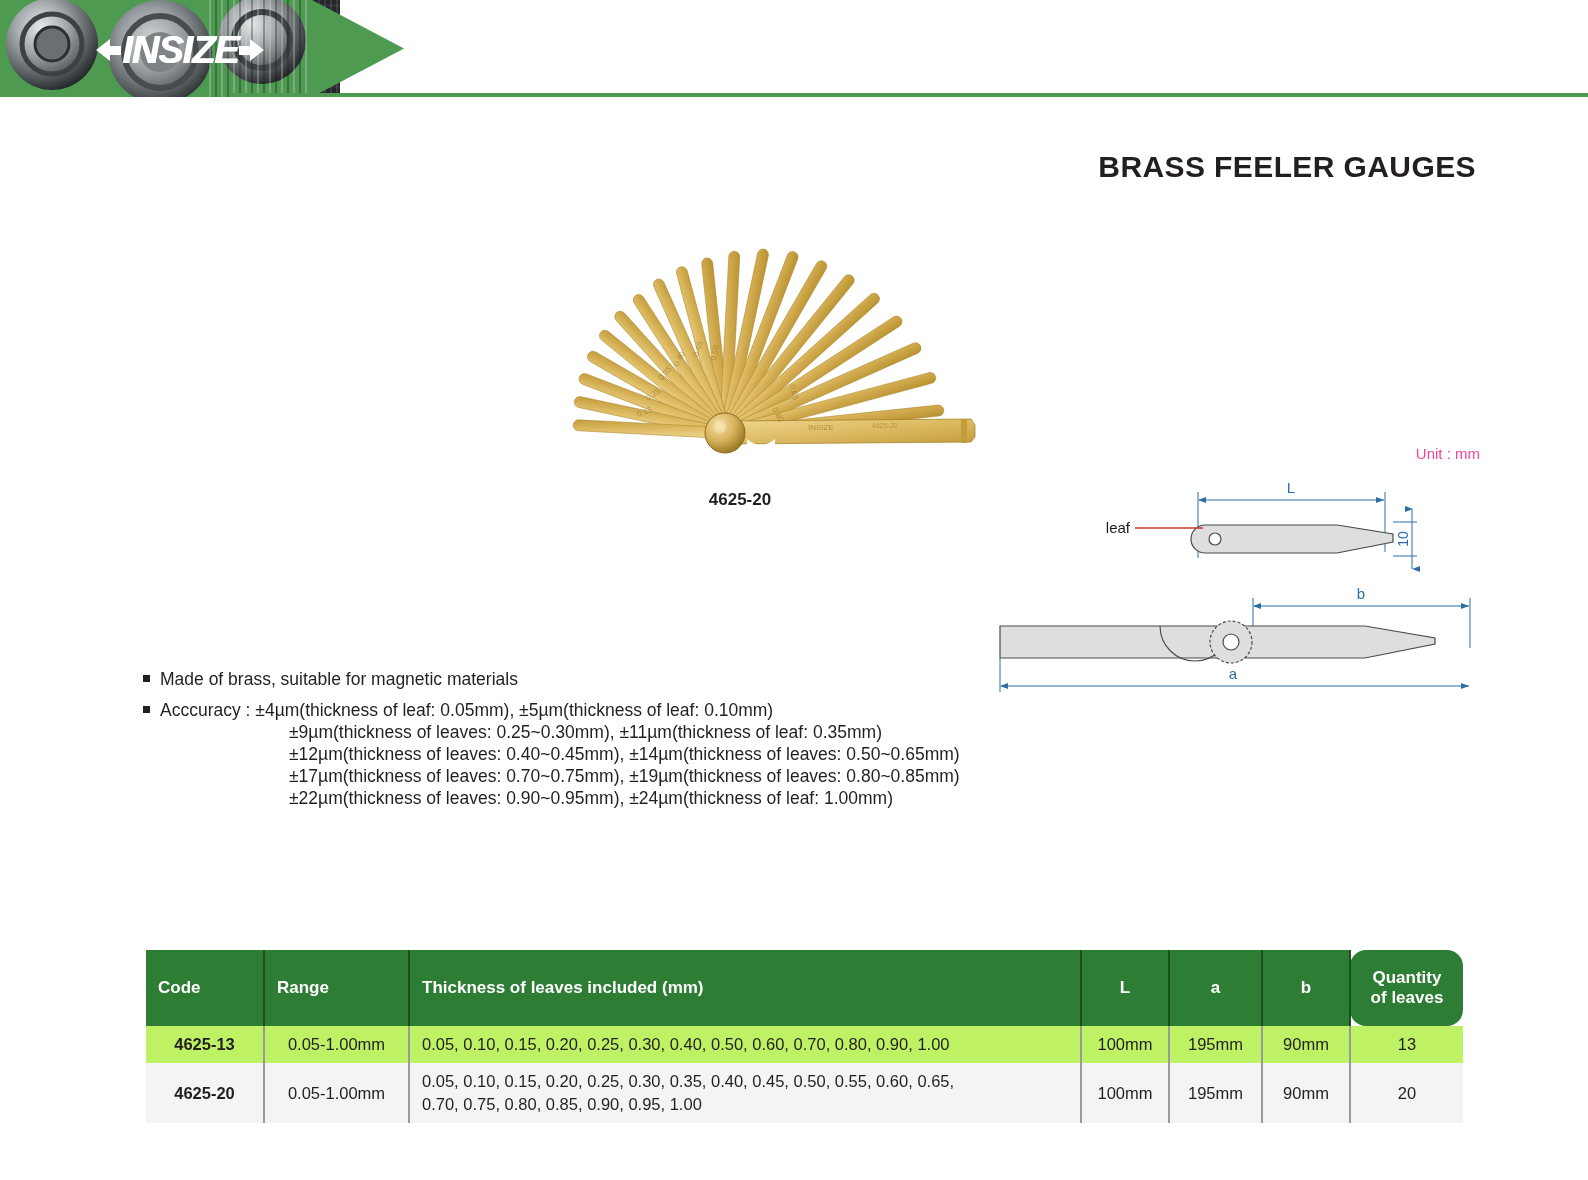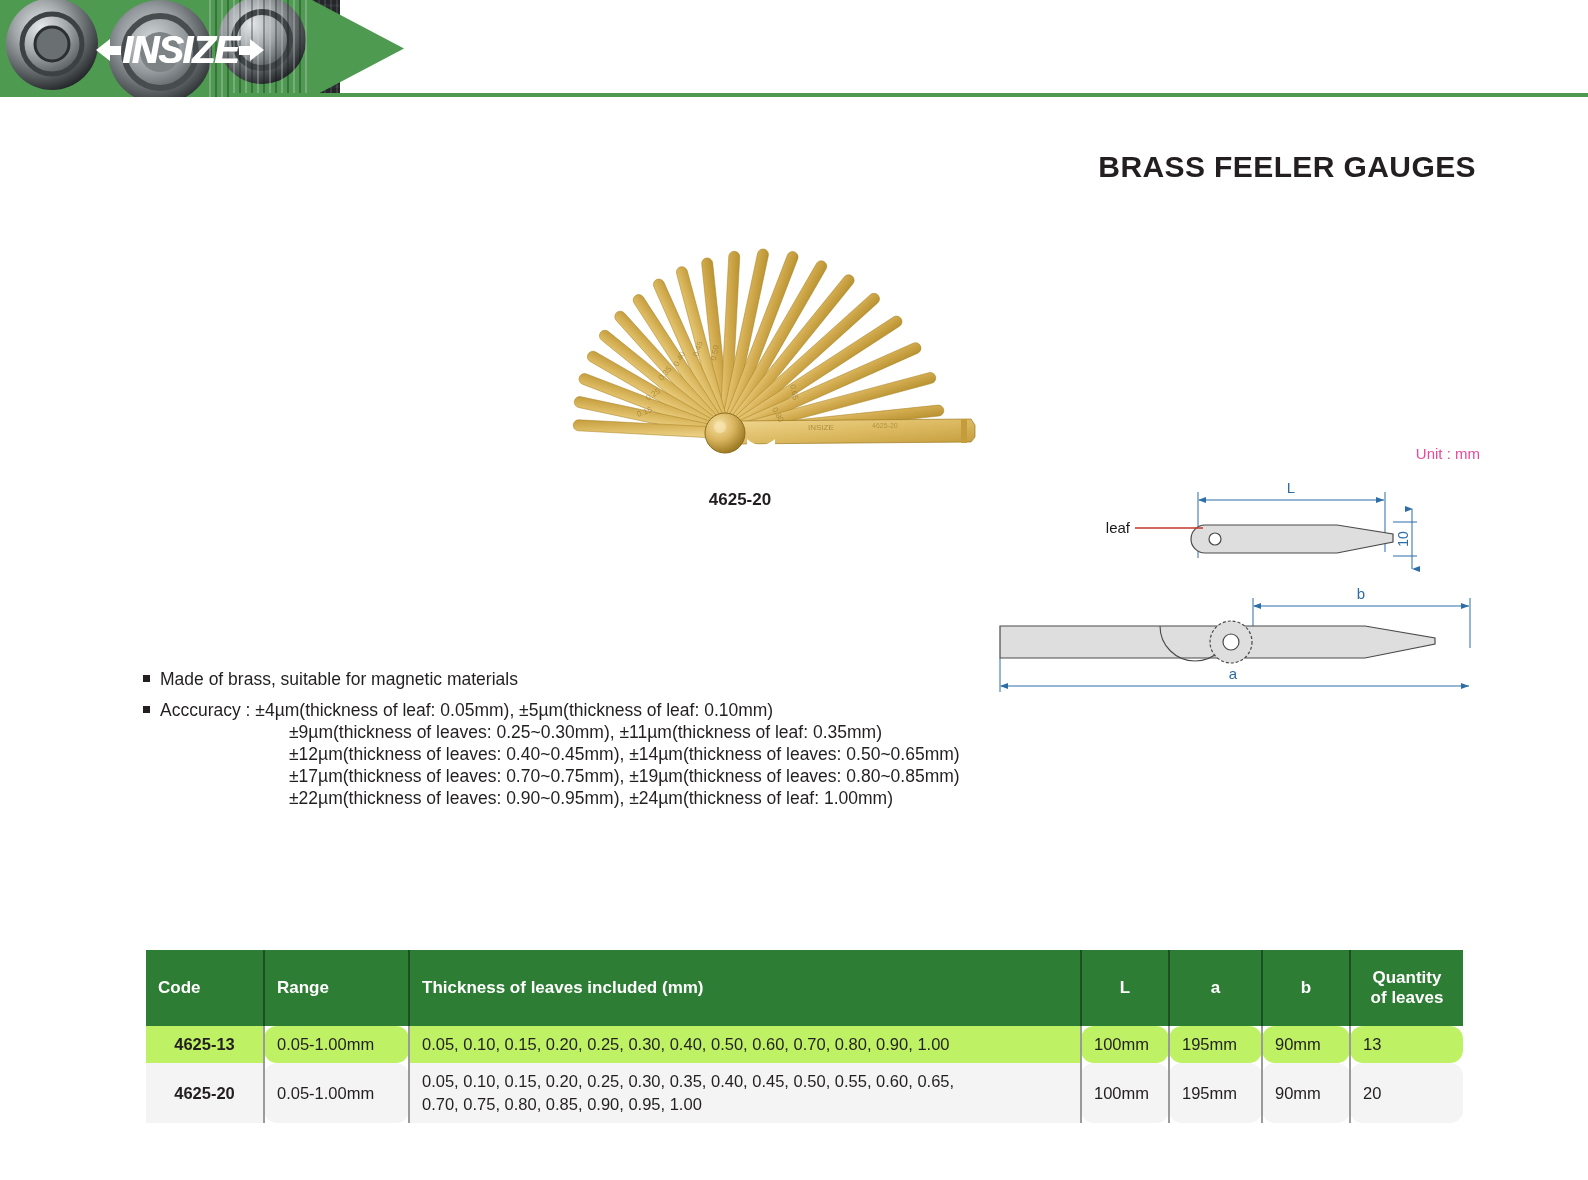--- a/index.html
+++ b/index.html
@@ -195,36 +195,36 @@
     font-weight: bold;
     font-size: 17px;
     height: 58px;
     border-right: 2px solid #1b4e20;
     padding: 9px 12px;
     text-align: left;
     vertical-align: middle;
     line-height: 20px;
   }
   .spec-table th.ctr { text-align: center; padding: 0 4px; }
-  .spec-table th:last-child { border-right: none; }
+  .spec-table th:last-child { border-right: none; border-radius: 16px; }
   .spec-table td {
     border-right: 2px solid #9a9a9a;
     padding: 7px 12px;
     vertical-align: middle;
     color: #231f20;
     line-height: 23px;
   }
   .spec-table td:last-child { border-right: none; }
   .spec-table tr.r-odd td { background: #bef264; }
   .spec-table tr.r-even td { background: #f4f4f4; }
   .spec-table td.code {
     font-weight: bold;
     text-align: center;
   }
-  .spec-table td.ctr { text-align: left; border-radius: 13px; }
+  .spec-table td.ctr { text-align: center; }
   .col-code   { width: 118px; }
   .col-range  { width: 145px; }
   .col-thick  { width: 672px; }
   .col-l      { width: 88px; }
   .col-a      { width: 93px; }
   .col-b      { width: 88px; }
   .col-qty    { width: 113px; }
 </style>
 </head>
 <body>

